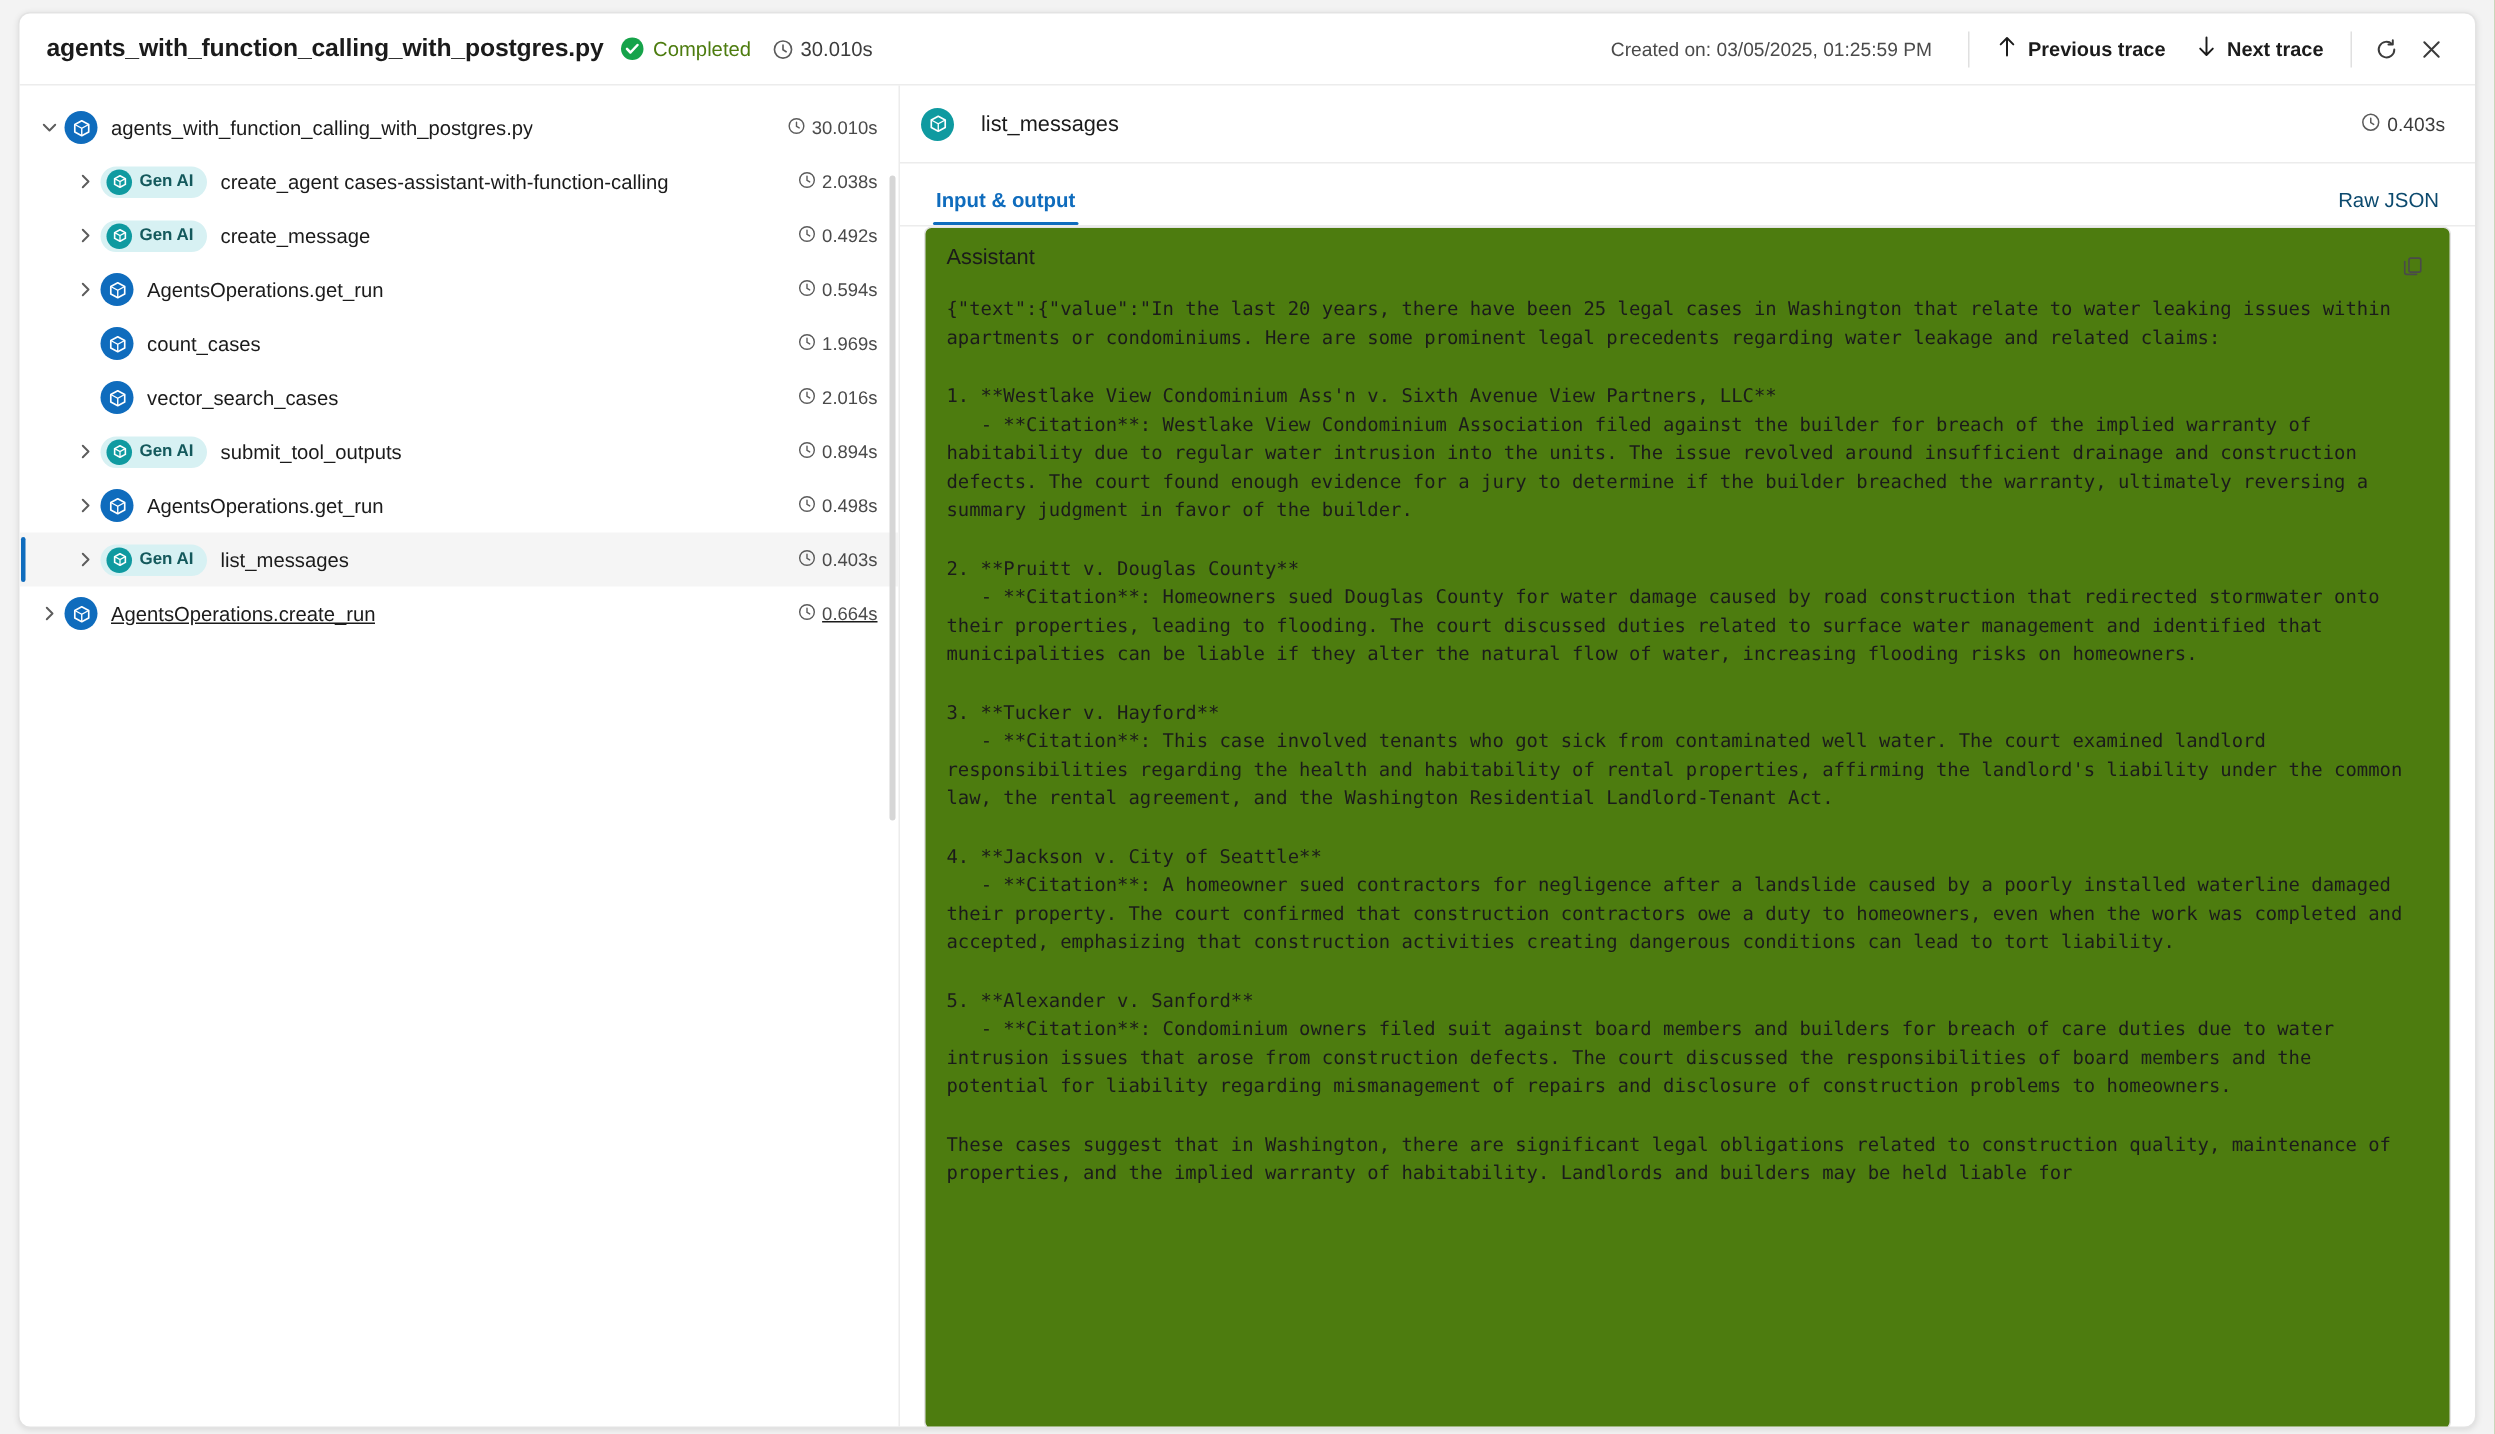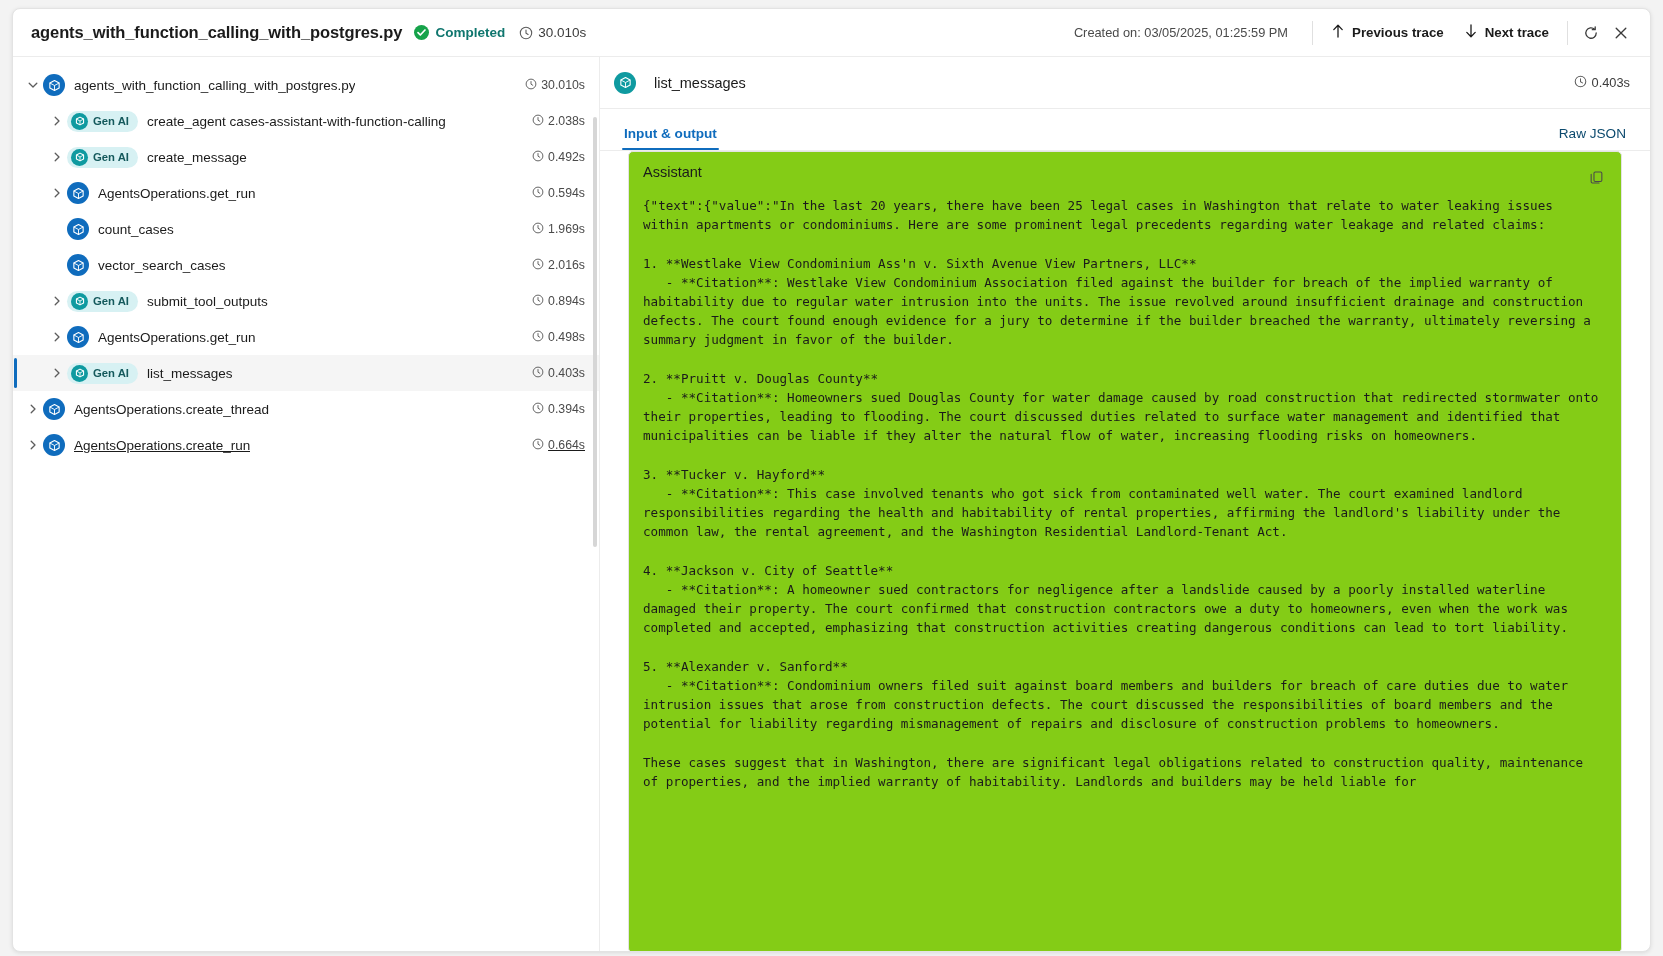--- a/index.html
+++ b/index.html
@@ -45,22 +45,22 @@
     width: 15px; height: 15px;
     border-radius: 50%;
     background: #16a34a;
     display: inline-flex;
     align-items: center;
     justify-content: center;
   }
   .check-icon svg { display:block; }
   .status-text {
     font-size: 13.5px;
-    color: #0f766e;
-    font-weight: 700;
+    color: #4d7c0f;
+    font-weight: 400;
   }
   .dur-wrap {
     display: flex;
     align-items: center;
     gap: 5px;
     margin-left: 14px;
   }
   .clock-icon { display:inline-flex; }
   .dur-text { font-size: 13.5px; color: #3b3b3b; }
   .header-right {
@@ -240,24 +240,24 @@
     background: #0f6cbd;
     border-radius: 2px;
   }
   .section-label {
     font-size: 15px;
     font-weight: bold;
     color: #1b1b1b;
     padding: 18px 0 10px 16px;
   }
   .card {
-    margin: 0 28px;
+    margin: 0 16px;
     border: 1px solid #e3e3e3;
     border-radius: 5px;
-    background: #84cc16;
+    background: #4d7c0f;
     flex: 1;
     overflow: hidden;
     position: relative;
   }
   .card-head {
     display: flex;
     align-items: flex-start;
     padding: 12px 12px 0 14px;
   }
   .card-role {
@@ -543,41 +543,20 @@
             </span>
             <span class="node-label">list_messages</span>
             <span class="node-dur">
               <span><svg width="12" height="12" viewBox="0 0 14 14">
                   <circle cx="7" cy="7" r="5.7" fill="none" stroke="#5c5c5c" stroke-width="1.1"></circle>
                   <path d="M7 4.1 V7.2 L9.1 8.5" fill="none" stroke="#5c5c5c" stroke-width="1.1" stroke-linecap="round"></path>
                 </svg></span>
               <span>0.403s</span>
             </span>
           </div>
-          <div class="node" style="padding-left: 10px;">
-            <span class="chev">
-              <svg width="12" height="12" viewBox="0 0 12 12">
-                <path d="M4.2 2.2 L8 6 L4.2 9.8" fill="none" stroke="#5c5c5c" stroke-width="1.3" stroke-linecap="round" stroke-linejoin="round"></path>
-              </svg>
-            </span>
-            <span class="bubble">
-              <svg width="13" height="13" viewBox="0 0 14 14">
-                <path d="M7 1.6 L12 4.3 V9.7 L7 12.4 L2 9.7 V4.3 Z" fill="none" stroke="#ffffff" stroke-width="1.2" stroke-linejoin="round"></path>
-                <path d="M2 4.3 L7 7 L12 4.3 M7 7 V12.4" fill="none" stroke="#ffffff" stroke-width="1.0"></path>
-              </svg>
-            </span>
-            <span class="node-label">AgentsOperations.create_thread</span>
-            <span class="node-dur">
-              <span><svg width="12" height="12" viewBox="0 0 14 14">
-                  <circle cx="7" cy="7" r="5.7" fill="none" stroke="#5c5c5c" stroke-width="1.1"></circle>
-                  <path d="M7 4.1 V7.2 L9.1 8.5" fill="none" stroke="#5c5c5c" stroke-width="1.1" stroke-linecap="round"></path>
-                </svg></span>
-              <span>0.394s</span>
-            </span>
-          </div>
           <div class="node" style="padding-left: 10px; text-decoration: underline;">
             <span class="chev">
               <svg width="12" height="12" viewBox="0 0 12 12">
                 <path d="M4.2 2.2 L8 6 L4.2 9.8" fill="none" stroke="#5c5c5c" stroke-width="1.3" stroke-linecap="round" stroke-linejoin="round"></path>
               </svg>
             </span>
             <span class="bubble">
               <svg width="13" height="13" viewBox="0 0 14 14">
                 <path d="M7 1.6 L12 4.3 V9.7 L7 12.4 L2 9.7 V4.3 Z" fill="none" stroke="#ffffff" stroke-width="1.2" stroke-linejoin="round"></path>
                 <path d="M2 4.3 L7 7 L12 4.3 M7 7 V12.4" fill="none" stroke="#ffffff" stroke-width="1.0"></path>

